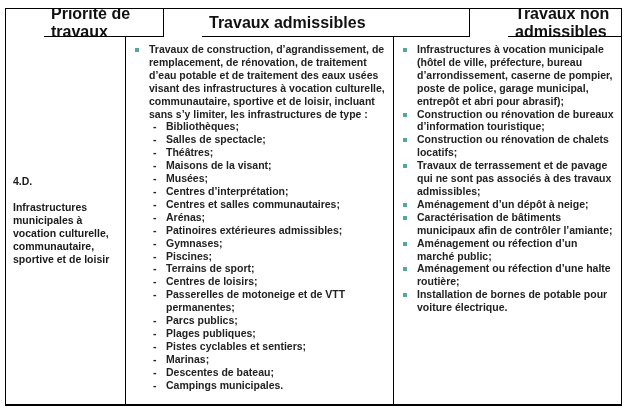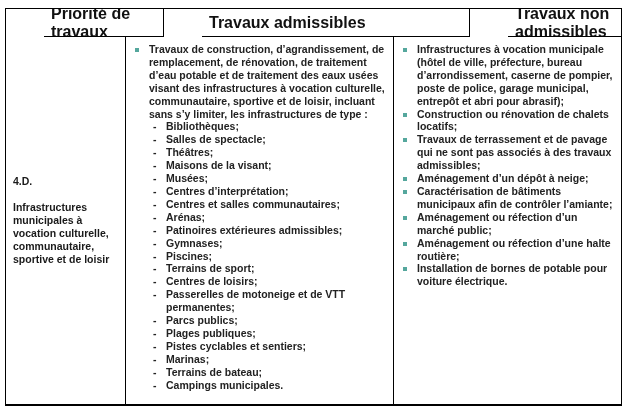--- a/index.html
+++ b/index.html
@@ -175,39 +175,43 @@
                   <span class="sub-text">Pistes cyclables et sentiers;</span>
                 </div>
 
                 <div class="sub-item">
                   <span class="dash">-</span>
                   <span class="sub-text">Marinas;</span>
                 </div>
 
                 <div class="sub-item">
                   <span class="dash">-</span>
-                  <span class="sub-text">Terrains de bateau;</span>
+                  <span class="sub-text">Descentes de bateau;</span>
                 </div>
 
                 <div class="sub-item">
                   <span class="dash">-</span>
                   <span class="sub-text">Campings municipales.</span>
                 </div>
               </div>
           </div>
         </div>
       </div>
 
       <div class="cell col3 list-cell">
 
           <div class="bullet-item">
             <span class="bullet-square"></span>
             <span class="bullet-text">Infrastructures à vocation municipale (hôtel de ville, préfecture, bureau d’arrondissement, caserne de pompier, poste de police, garage municipal, entrepôt et abri pour abrasif);</span>
           </div>
 
+          <div class="bullet-item">
+            <span class="bullet-square"></span>
+            <span class="bullet-text">Construction ou rénovation de bureaux d’information touristique;</span>
+          </div>
 
           <div class="bullet-item">
             <span class="bullet-square"></span>
             <span class="bullet-text">Construction ou rénovation de chalets locatifs;</span>
           </div>
 
           <div class="bullet-item">
             <span class="bullet-square"></span>
             <span class="bullet-text">Travaux de terrassement et de pavage qui ne sont pas associés à des travaux admissibles;</span>
           </div>

